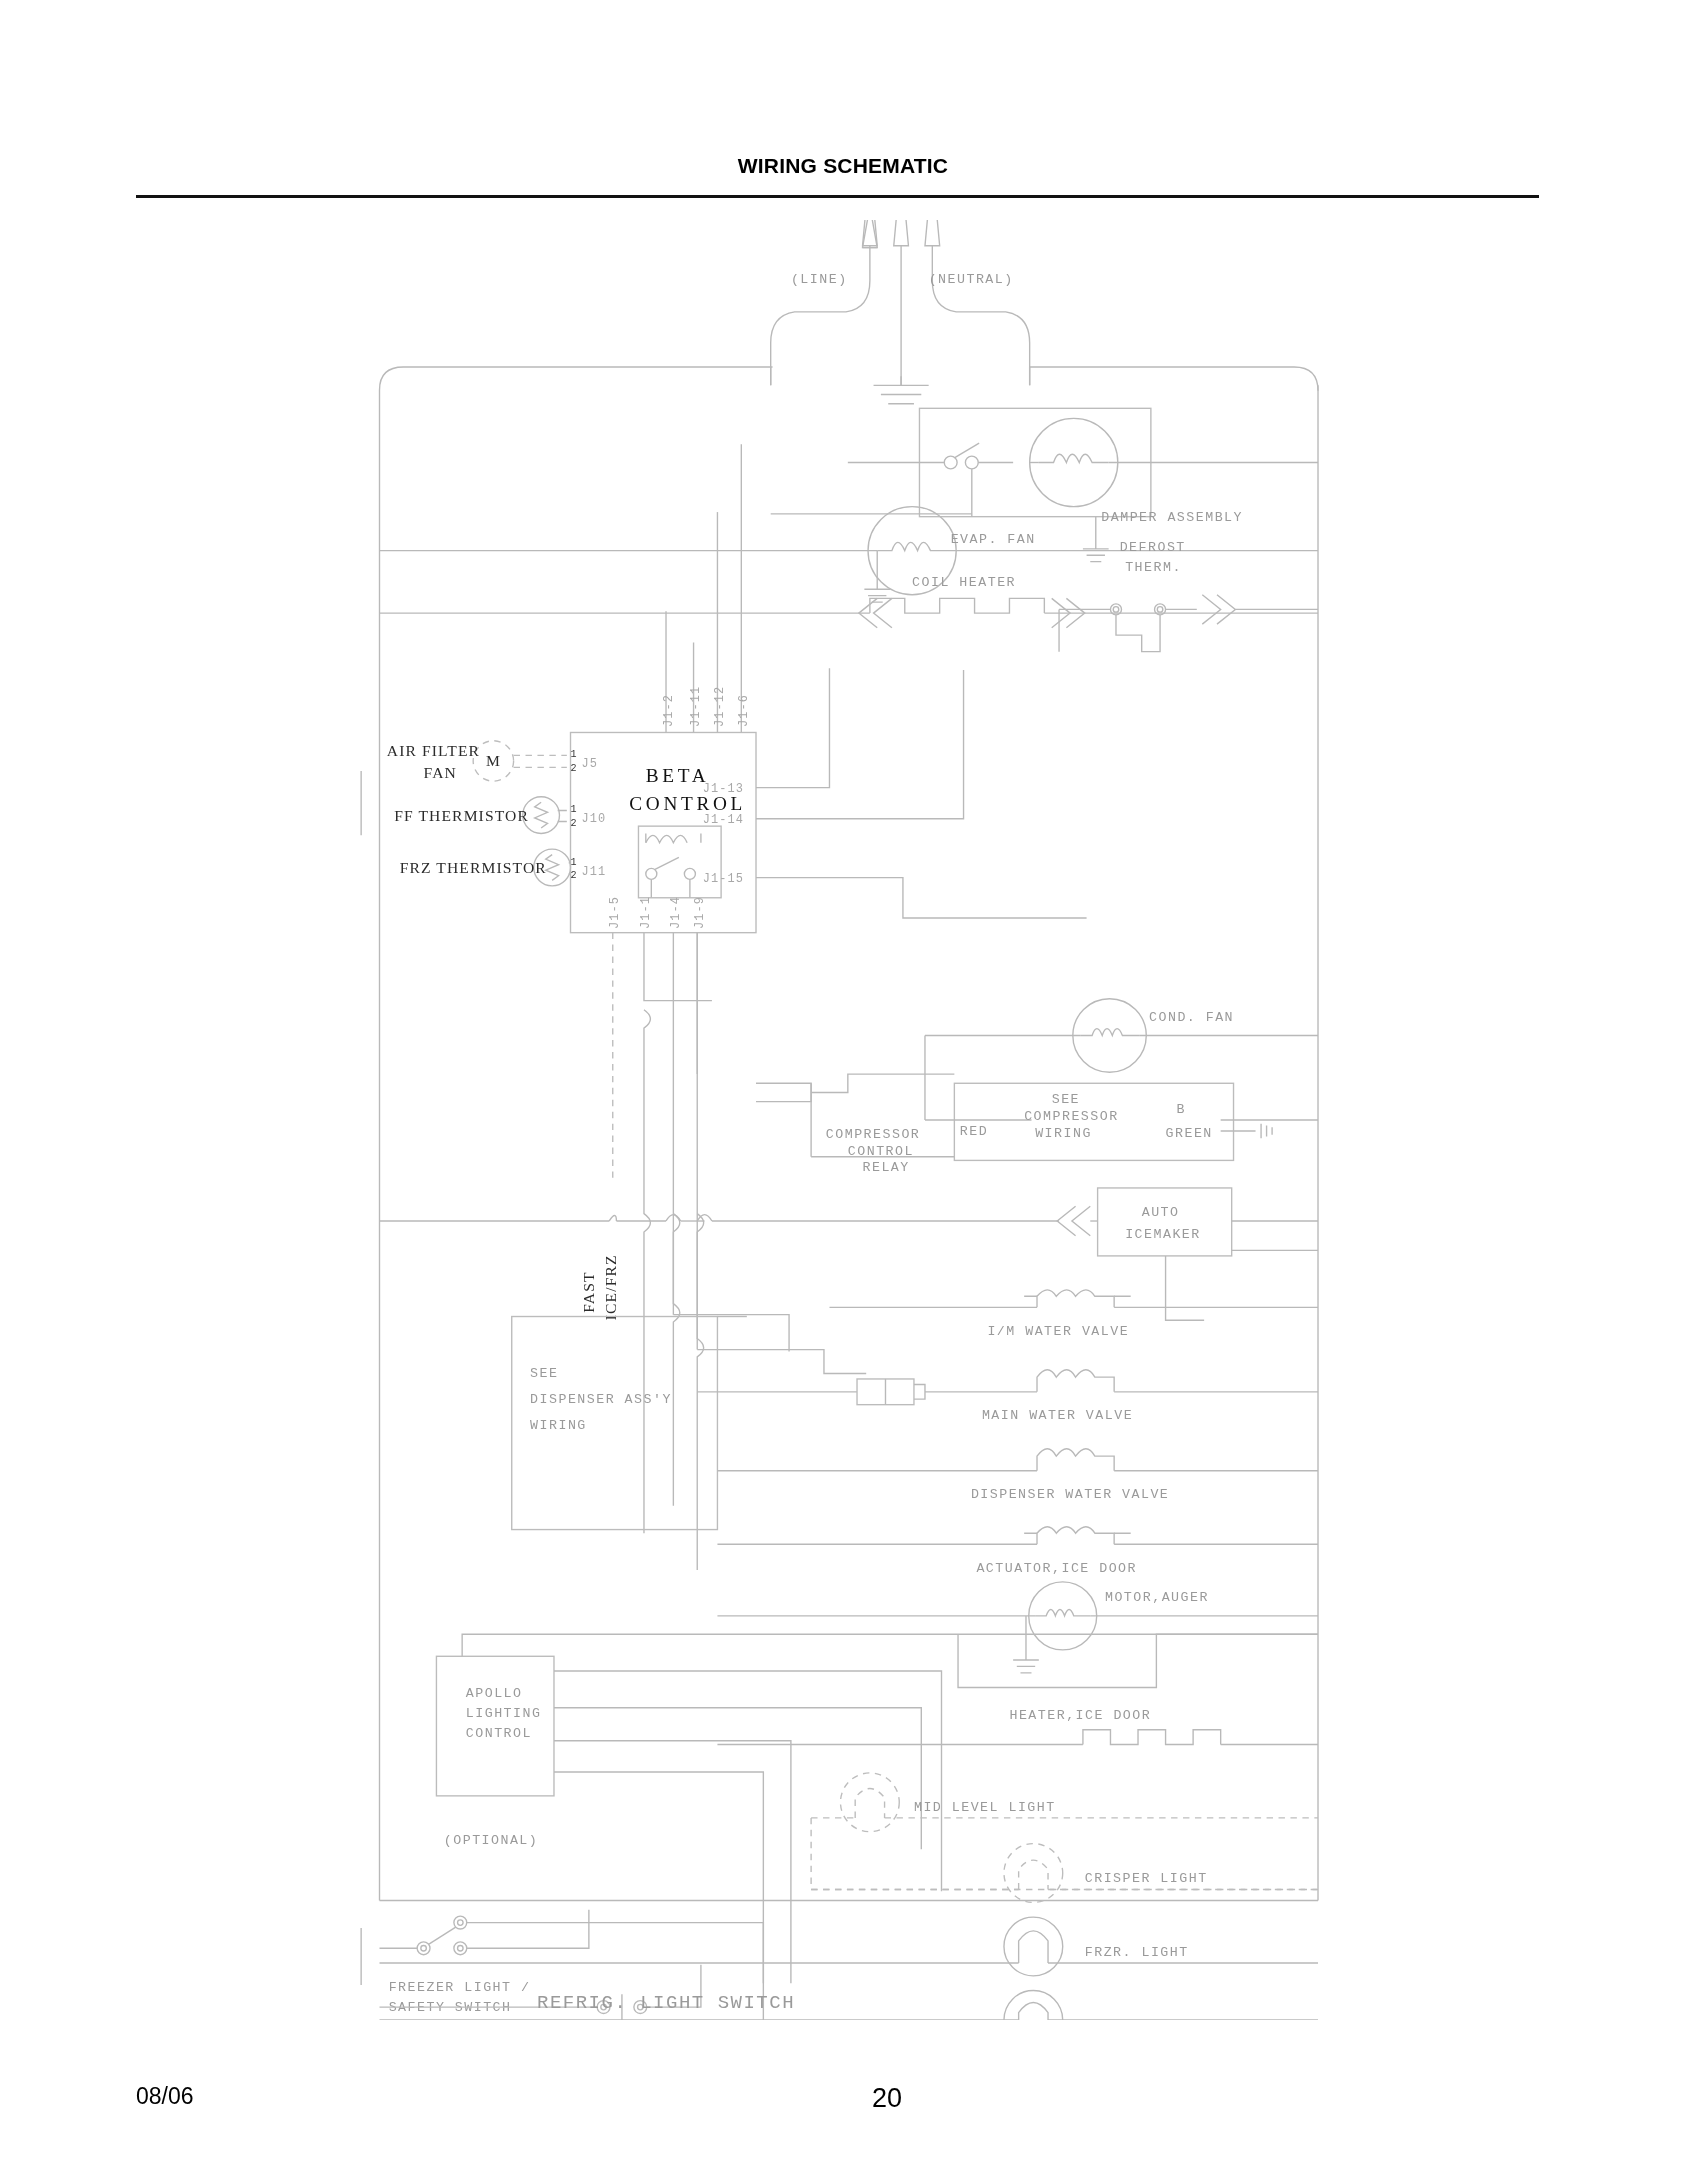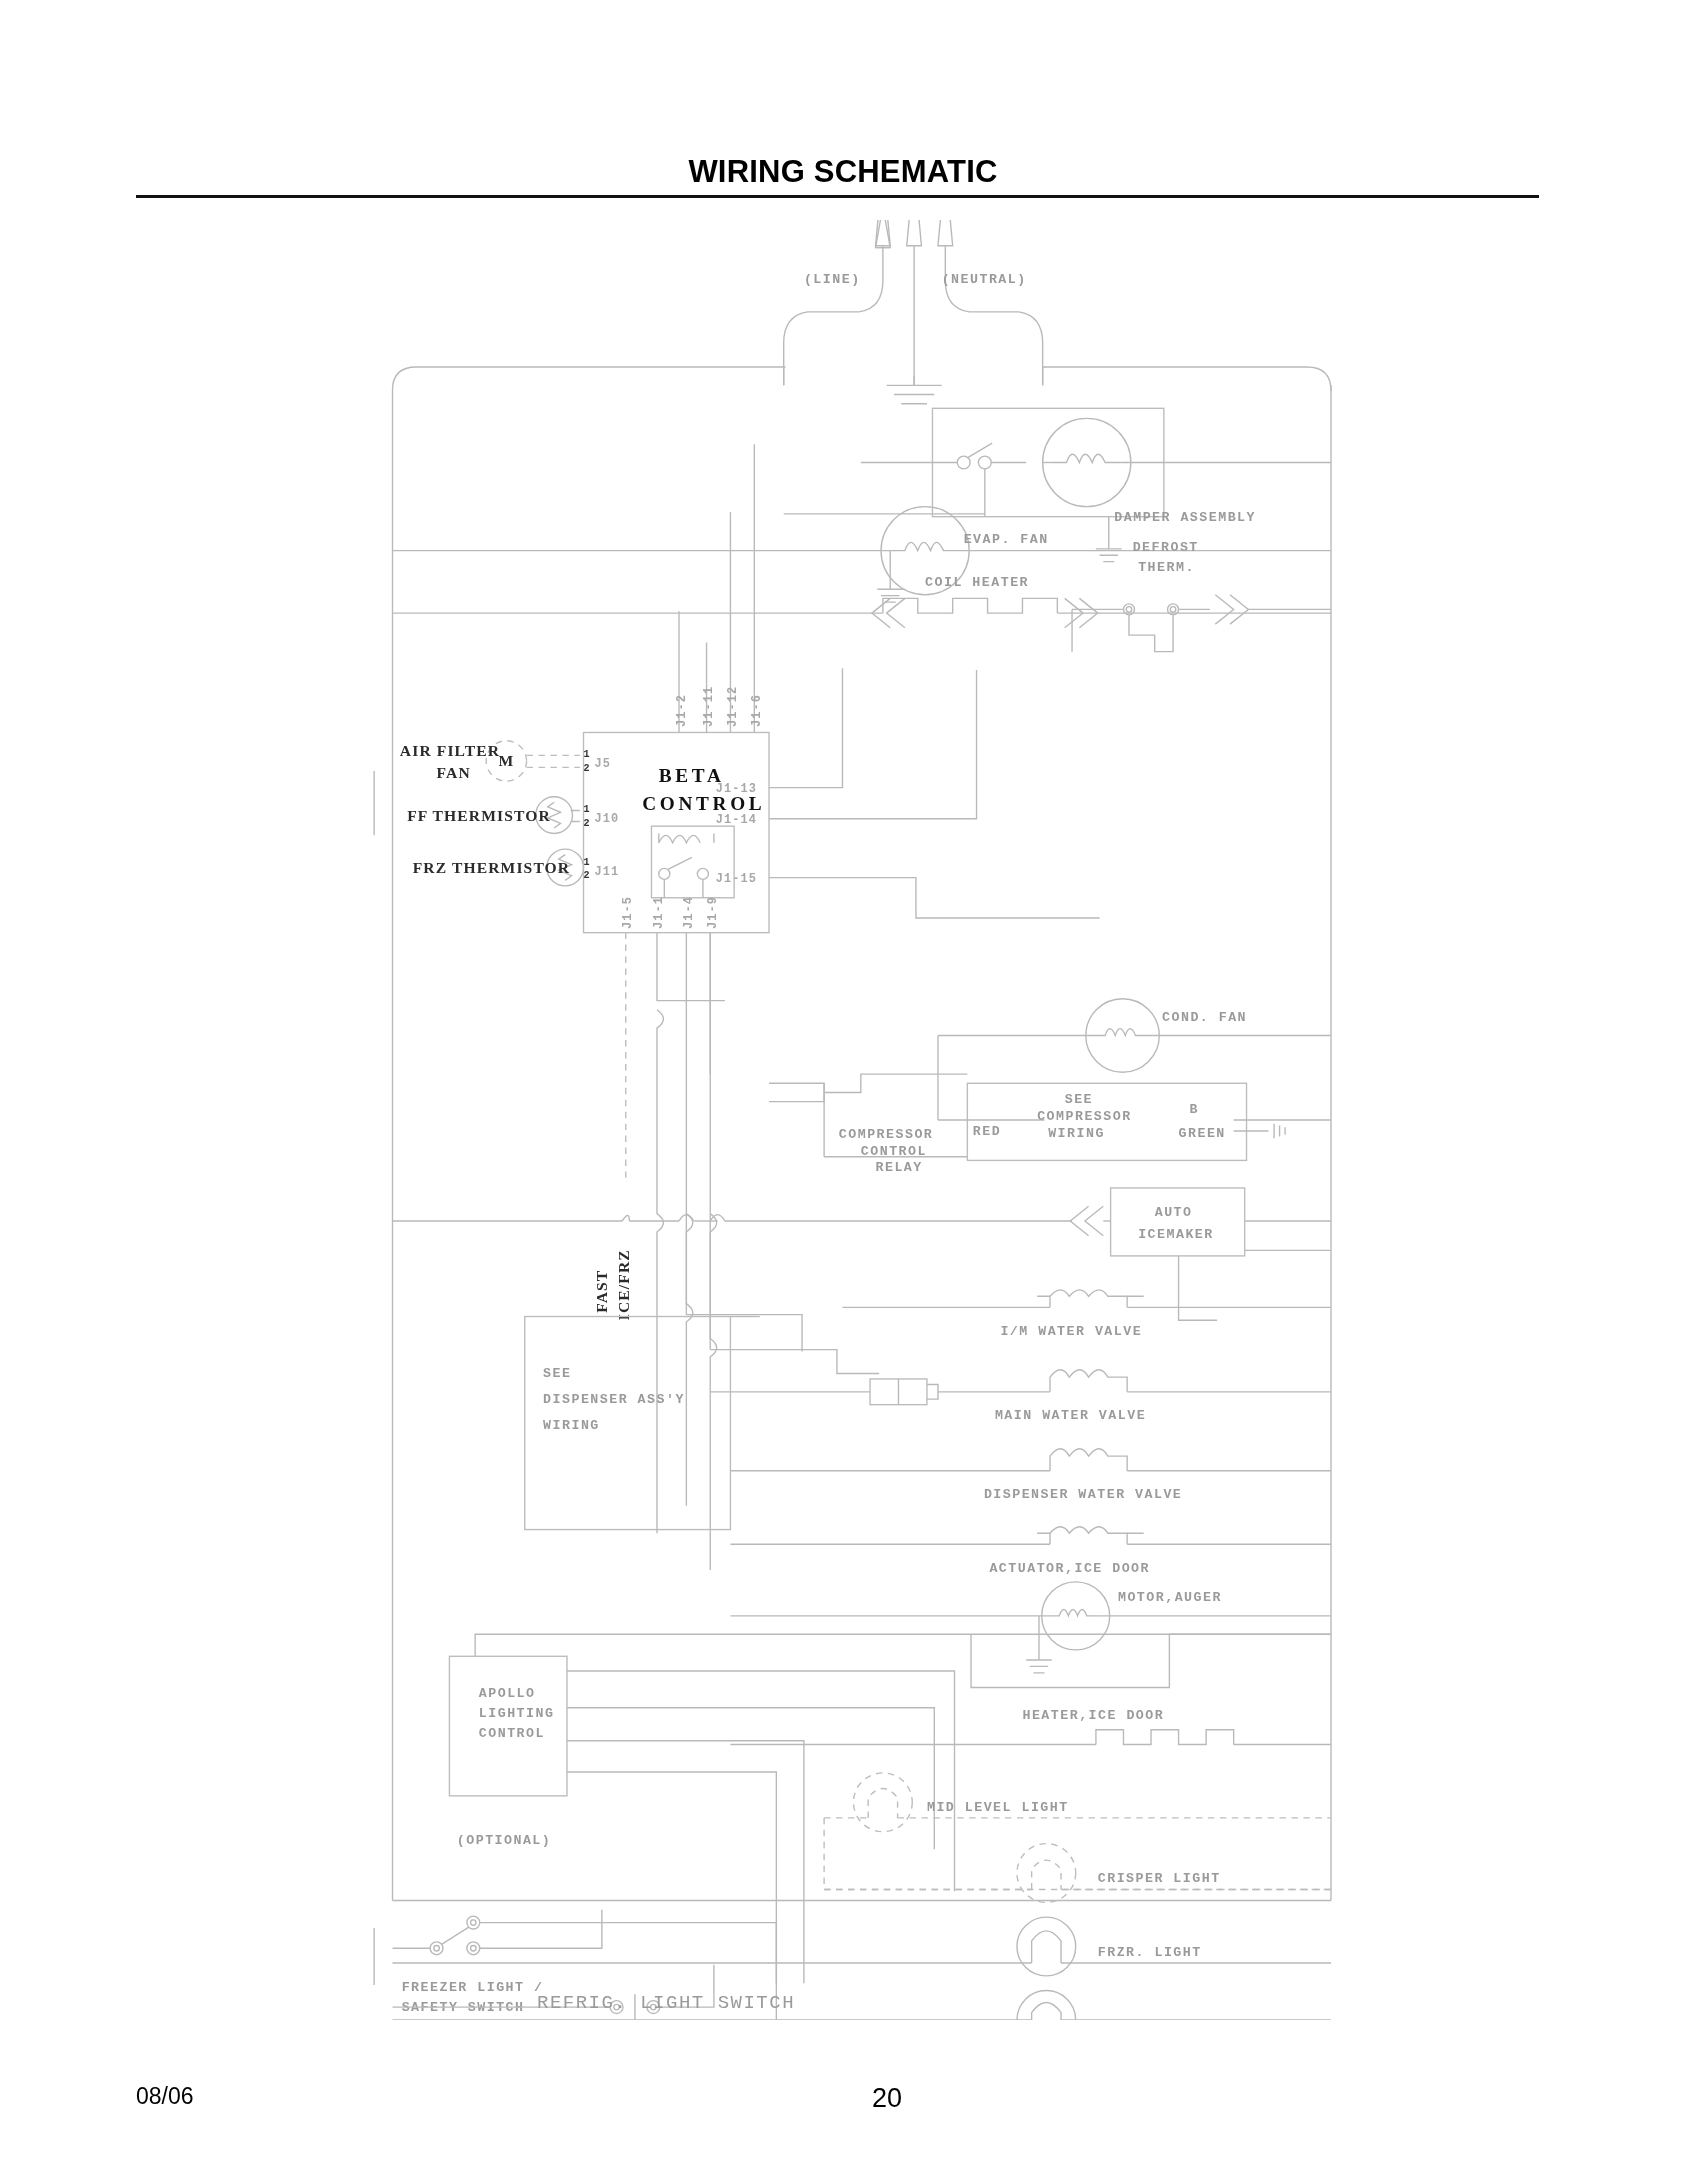--- a/index.html
+++ b/index.html
@@ -3,27 +3,27 @@
 <meta charset="utf-8">
 <title>Wiring Schematic 5710</title>
 <style>
   html,body{margin:0;padding:0;background:#fff;}
   body{width:1686px;height:2182px;position:relative;font-family:"Liberation Sans",sans-serif;overflow:hidden;}
   .page{position:absolute;inset:0;background:#fff;}
 
   #doc-number{position:absolute;top:87px;left:0;width:1686px;text-align:center;
      font-size:25px;color:#000;font-family:"Liberation Sans",sans-serif;letter-spacing:0.5px;}
   #doc-title{position:absolute;top:154px;left:0;width:1686px;text-align:center;
-     font-size:31px;font-weight:bold;color:#000;font-family:"Liberation Sans",sans-serif;letter-spacing:0.2px;}
+     font-size:21px;font-weight:bold;color:#000;font-family:"Liberation Sans",sans-serif;letter-spacing:0.2px;}
   #title-rule{position:absolute;top:195px;left:136px;width:1403px;height:2.8px;background:#111;}
 
   #footer-date{position:absolute;top:2083px;left:136px;font-size:23px;color:#000000;}
   #footer-page{position:absolute;top:2083px;left:0;width:1686px;text-align:center;font-size:27px;color:#000;margin-left:44px;}
 
-  #schematic{position:absolute;top:220px;left:16px;width:1644px;height:1800px;font-weight:bold;}
+  #schematic{position:absolute;top:220px;left:3px;width:1644px;height:1800px;}
   #schematic svg{display:block;}
 
   .lbl{font-family:"Liberation Mono",monospace;fill:#9a9a9a;font-size:14.5px;letter-spacing:1.6px;}
   .lbl-dk{font-family:"Liberation Serif",serif;fill:#2b2b2b;font-size:17px;letter-spacing:1.2px;}
   .lbl-beta{font-family:"Liberation Serif",serif;fill:#111;font-size:21px;letter-spacing:4px;}
   .lbl-pin{font-family:"Liberation Mono",monospace;fill:#a8a8a8;font-size:13px;letter-spacing:1.2px;}
   .lbl-num{font-family:"Liberation Mono",monospace;fill:#333;font-size:11px;}
   .w{fill:none;stroke:#b9b9b9;stroke-width:1.5;}
   .w-d{fill:none;stroke:#bdbdbd;stroke-width:1.5;stroke-dasharray:7 6;}
   .w-box{fill:none;stroke:#bcbcbc;stroke-width:1.5;}

